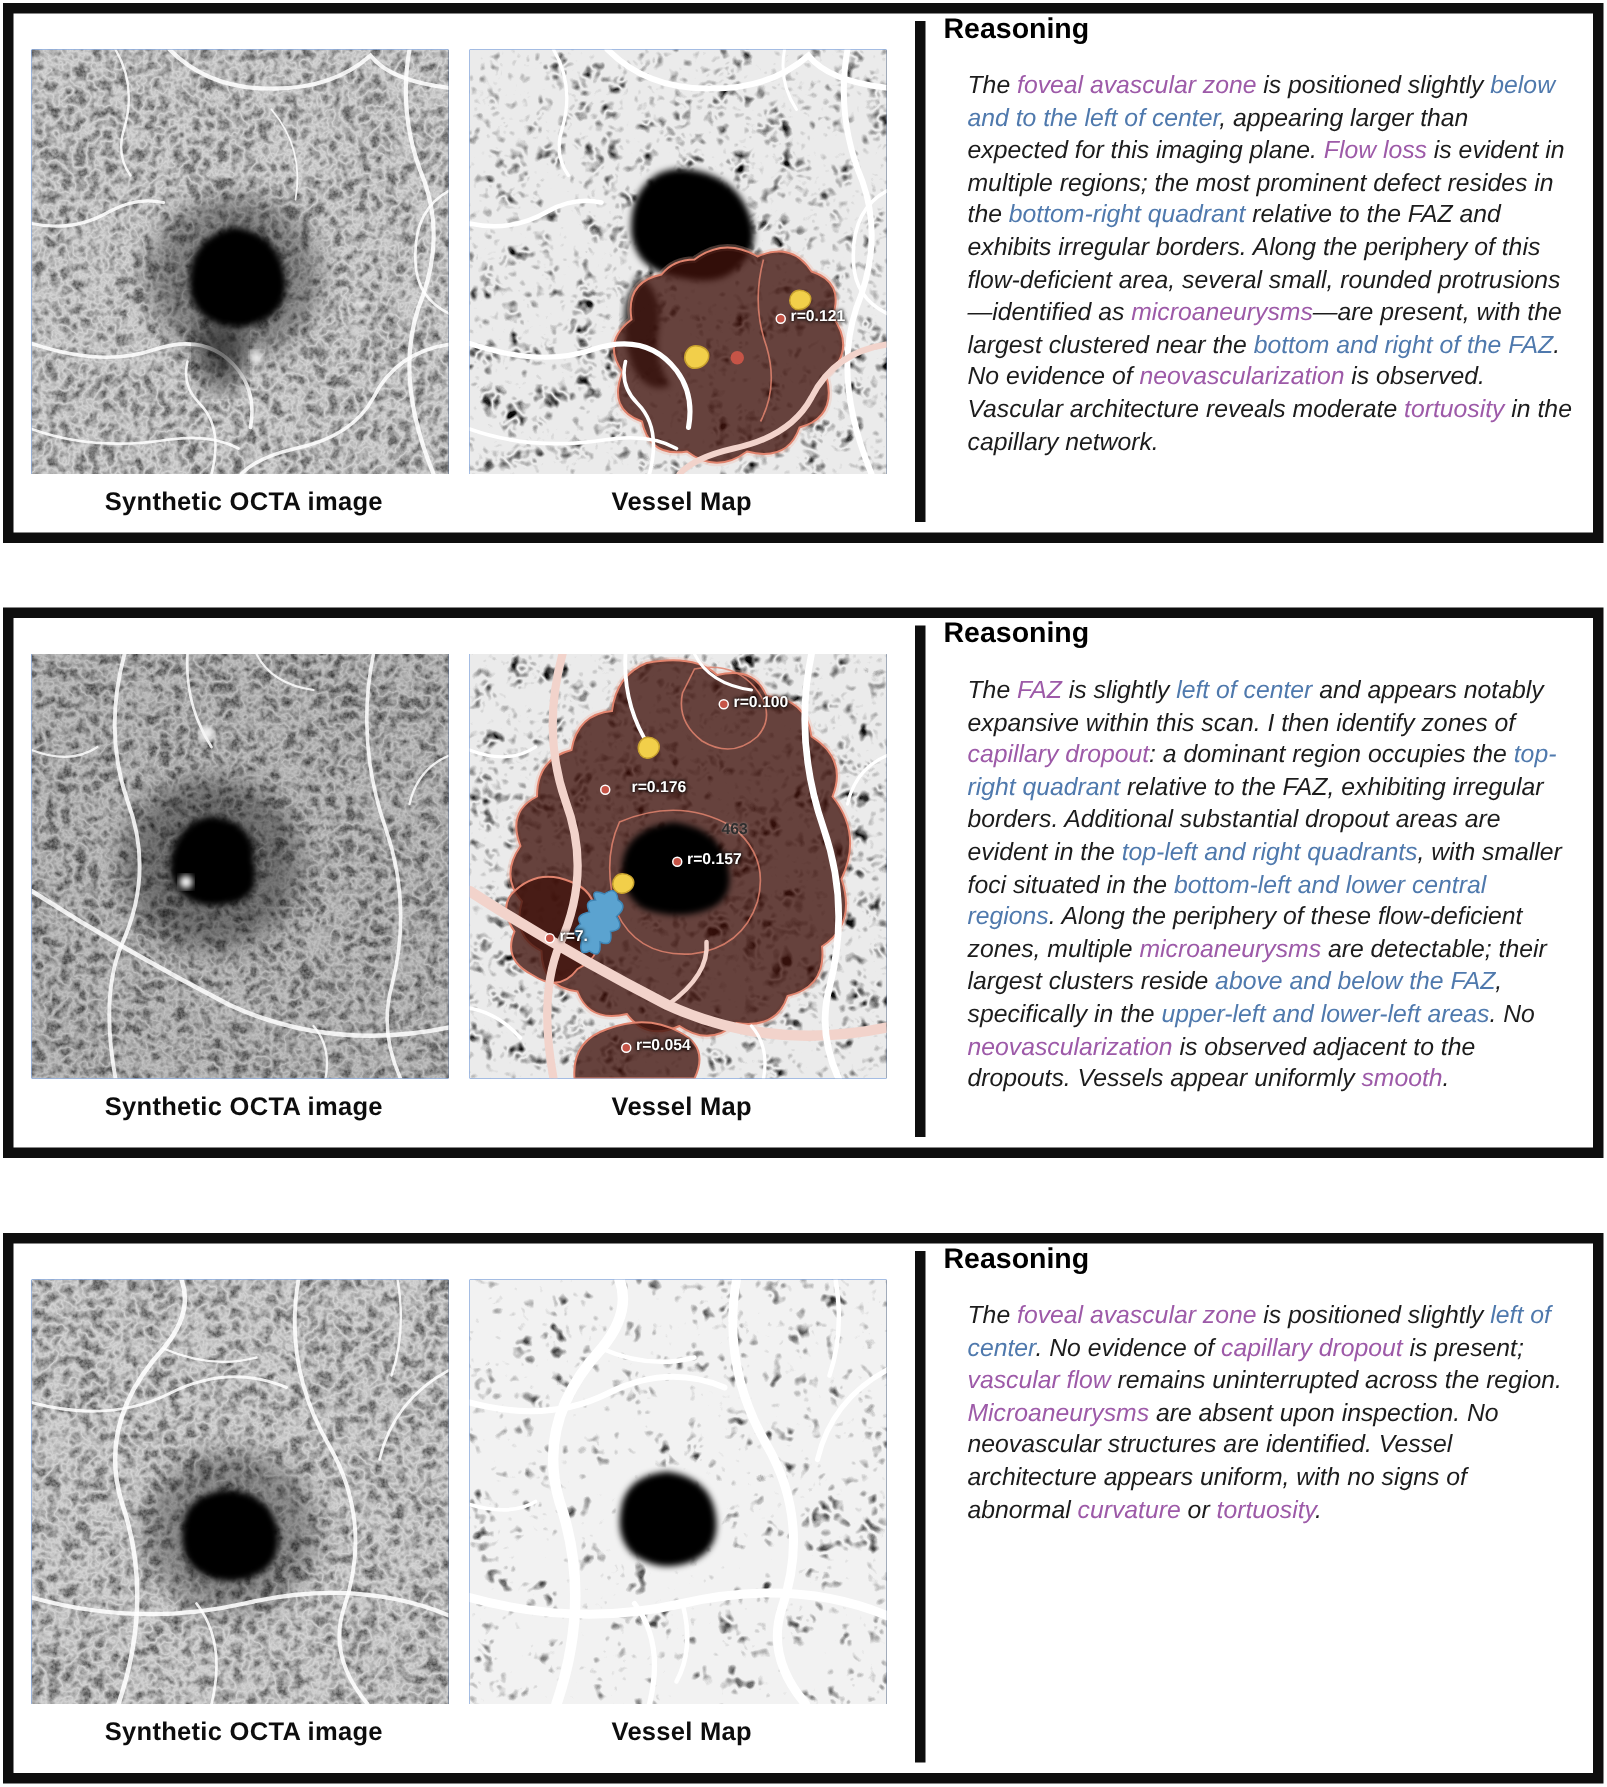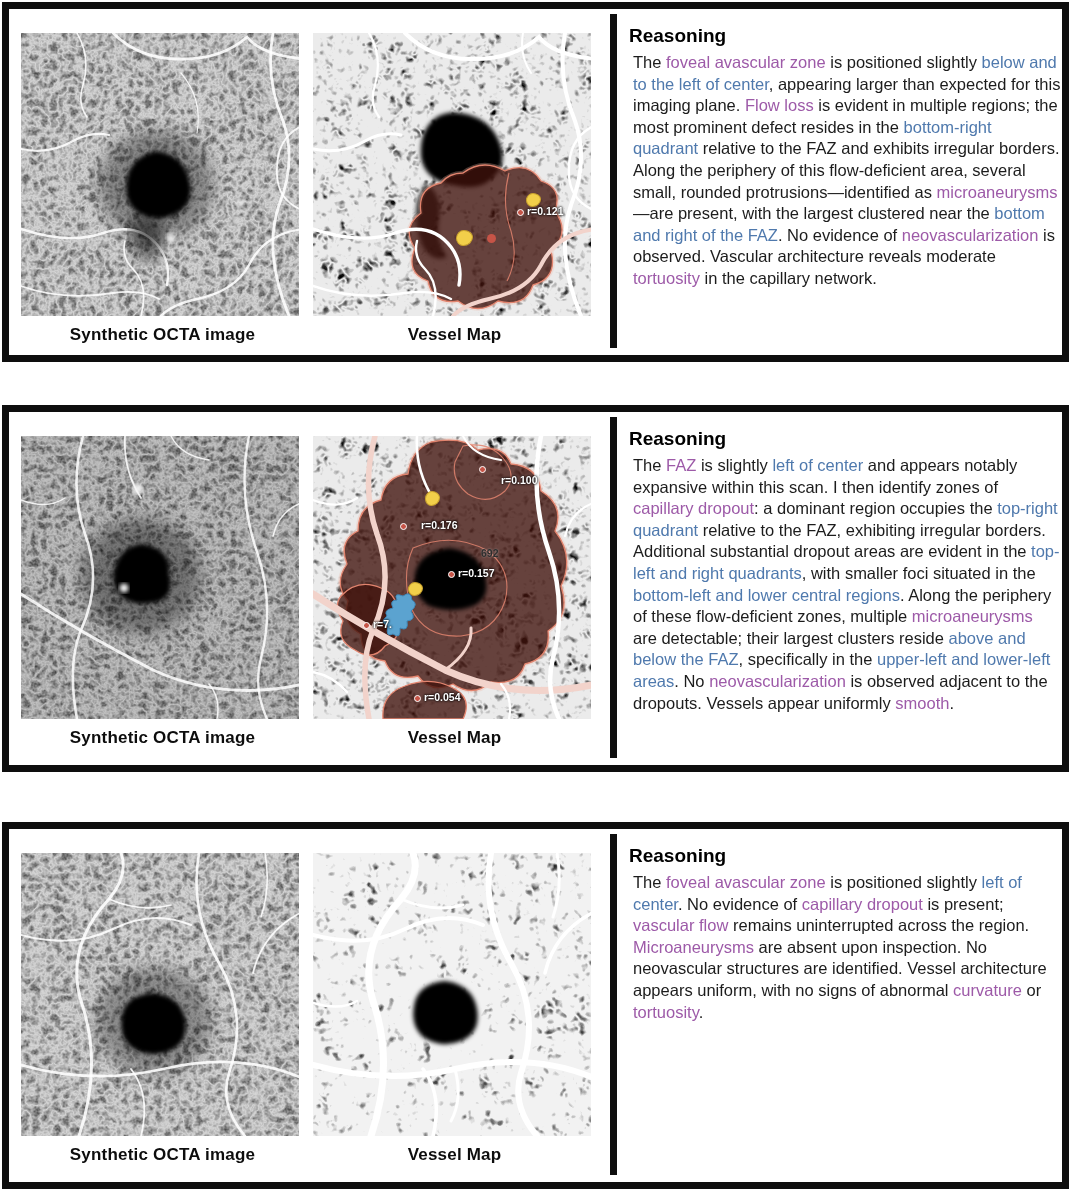--- a/index.html
+++ b/index.html
@@ -13,23 +13,23 @@
   #panel3{top:822px;height:367px;}
 
   .fig{position:absolute;top:24px;width:283px;margin:0;}
   .fig-octa{left:12px;}
   .fig-vessel{left:304px;}
   .imgbox{width:278px;height:283px;position:relative;background:#3b82f6;overflow:hidden;}
   .imgbox svg{display:block;}
   figcaption{text-align:center;font-weight:700;font-size:17px;margin-top:9px;color:#0d0d0d;letter-spacing:.2px;}
 
   .divider{position:absolute;left:601px;top:5px;bottom:7px;width:7px;background:var(--panel_border,#0e0e0e);}
-  .reason{position:absolute;left:620px;top:16px;width:436px;}
+  .reason{position:absolute;left:620px;top:0;width:436px;}
   .reason h2{font-size:19px;font-weight:800;margin:0 0 5px 0;color:#000;}
-  .reason p{font-size:16.5px;line-height:21.6px;margin:4px;color:var(--text,#1c1c1c);}
+  .reason p{font-size:16.5px;line-height:21.6px;margin:16px;color:var(--text,#1c1c1c);font-style:italic;}
 
   .ann{position:absolute;font-size:10.5px;font-weight:600;color:var(--annotation,#fff);
        text-shadow:0 0 2px #000,0 0 3px #000;white-space:nowrap;z-index:5;}
   .ann.dark{color:var(--annotation_dark,#2e2e2e);text-shadow:0 0 2px rgba(255,255,255,.45);font-weight:700;}
   .mdot{position:absolute;width:7px;height:7px;border-radius:50%;background:var(--marker_dot,#c65447);
         border:1.5px solid #fff;box-sizing:border-box;z-index:5;}
   .rdot{position:absolute;width:9px;height:9px;border-radius:50%;background:var(--marker_dot,#c65447);z-index:5;}
   .ma{position:absolute;background:var(--microaneurysm,#f2cf4a);border:1px solid #c9a22e;
       border-radius:46% 54% 58% 42%/52% 44% 56% 48%;z-index:4;}
 
@@ -293,24 +293,24 @@
             <path class="vessel" d="M0,64 Q26,74 44,62" stroke-width="2.2"></path>
             <path class="vessel" d="M283,66 Q258,74 252,100" stroke-width="2.2"></path>
             <path class="vessel" d="M0,236 Q20,240 34,256" stroke-width="2.4"></path>
             <path class="vessel" d="M196,283 Q200,262 188,248" stroke-width="2.2"></path>
           </g>
           <path class="nv-blob" d="M80,172 Q76,164 84,164 Q80,156 90,160 Q98,154 99,164 Q106,168 98,175 Q104,184 94,185 Q96,196 87,192 Q88,204 80,198 Q72,202 75,190 Q66,186 74,180 Q70,174 80,172 Z"></path>
         </svg>
         <div class="ma" style="left:112px;top:55px;width:13px;height:13px;"></div>
         <div class="ma" style="left:95px;top:146px;width:13px;height:12px;"></div>
         <div class="mdot" style="left:166px;top:30px;"></div>
-        <span class="ann" style="left:188px;top:26px;margin-top:12px;">r=0.100</span>
+        <span class="ann" style="left:176px;top:26px;">r=0.100</span>
         <div class="mdot" style="left:87px;top:87px;"></div>
         <span class="ann" style="left:97px;top:83px;margin-left:11px;">r=0.176</span>
-        <span class="ann dark" style="left:168px;top:111px;">692</span>
+        <span class="ann dark" style="left:168px;top:111px;">463</span>
         <div class="mdot" style="left:135px;top:135px;"></div>
         <span class="ann" style="left:145px;top:131px;">r=0.157</span>
         <div class="mdot" style="left:50px;top:186px;"></div>
         <span class="ann" style="left:60px;top:182px;">r=7.</span>
         <div class="mdot" style="left:101px;top:259px;"></div>
         <span class="ann" style="left:111px;top:255px;">r=0.054</span>
       </div>
       <figcaption>Vessel Map</figcaption>
     </figure>
 

